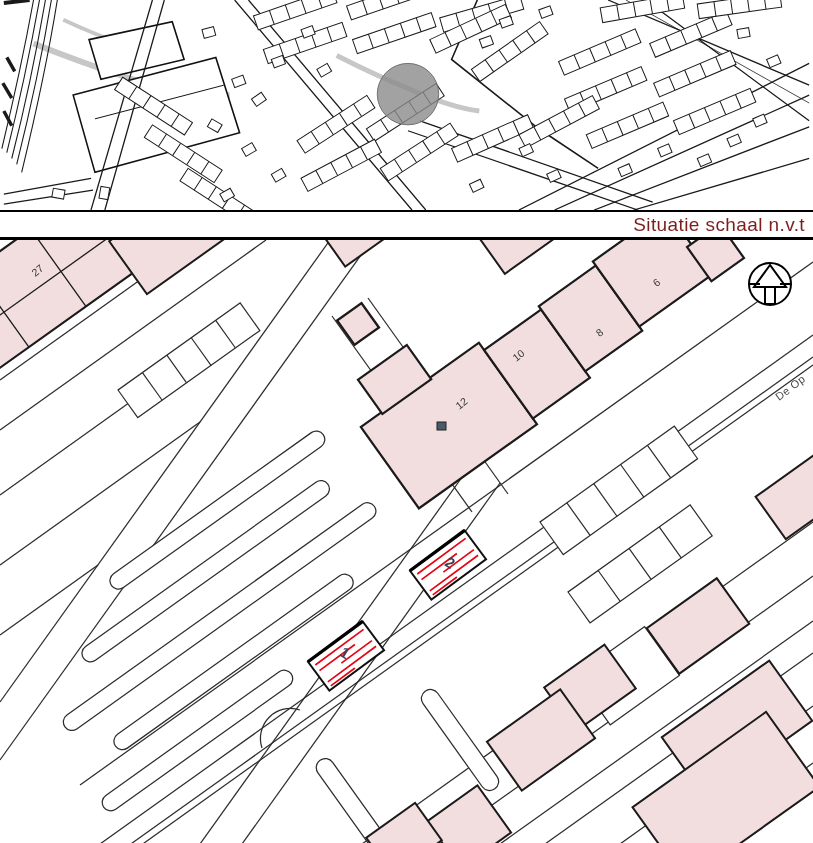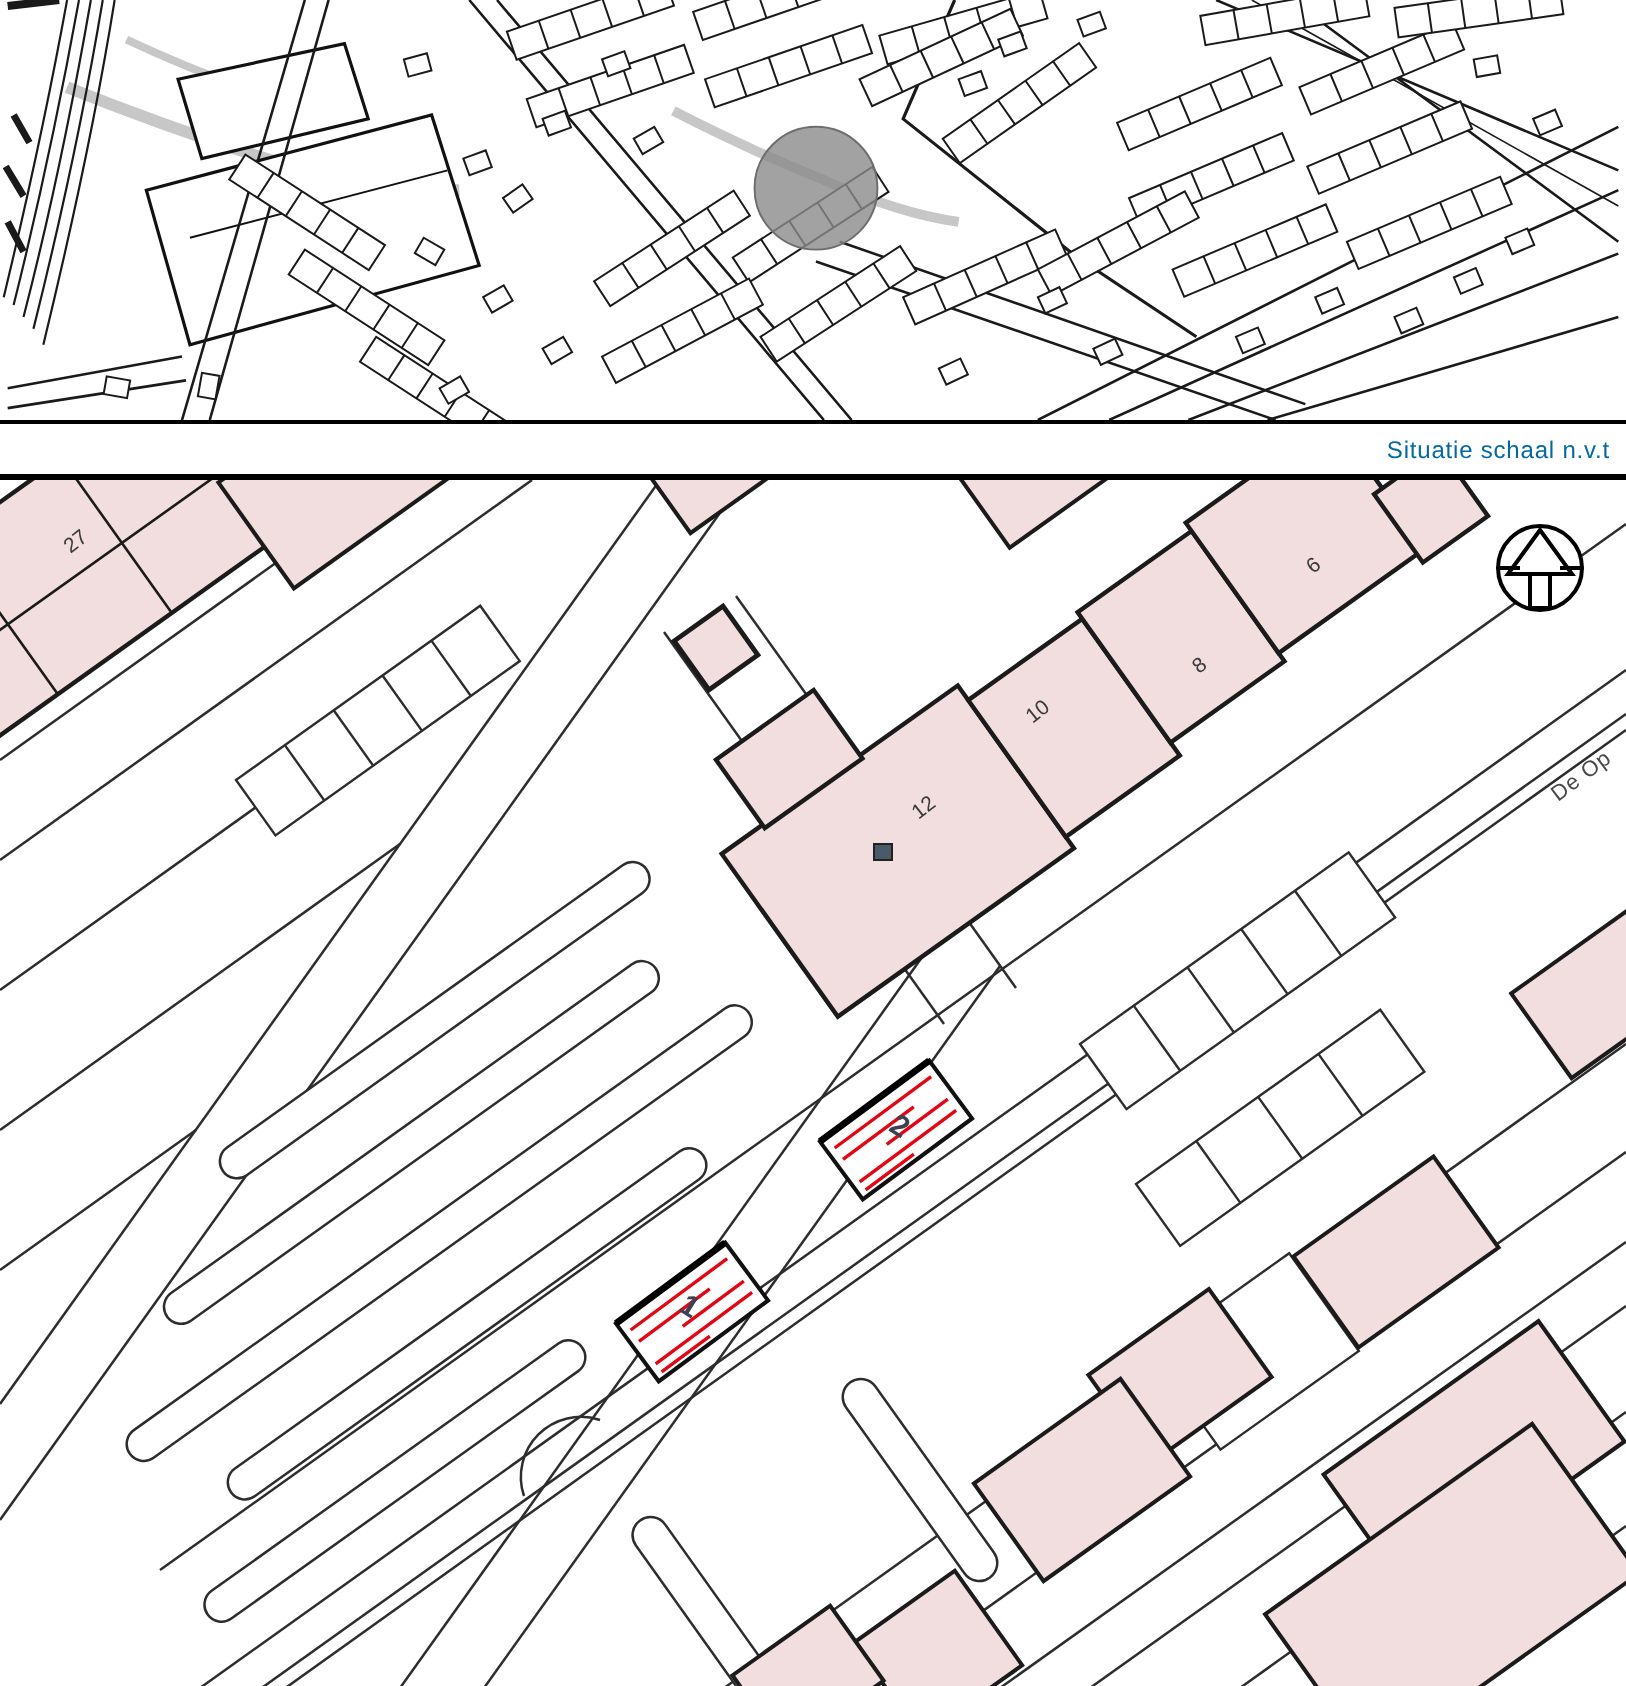--- a/index.html
+++ b/index.html
@@ -1,21 +1,21 @@
 <!DOCTYPE html>
 <html><head>
 <meta charset="utf-8">
 <style>
   html,body{margin:0;padding:0;background:#fff;}
   .frame{position:relative;width:813px;height:843px;overflow:hidden;background:#fff;
          font-family:"Liberation Sans",sans-serif;}
   .map-section{height:210px;border-bottom:2px solid #000;overflow:hidden;}
   .caption-row{height:25px;display:flex;align-items:center;justify-content:flex-end;
                padding-right:8px;box-sizing:border-box;}
-  .caption-row span{font-size:12px;color:#0369a1;letter-spacing:.4px;}
+  .caption-row span{font-size:19px;color:#7f1d1d;letter-spacing:.4px;}
   .plan-section{border-top:3px solid #000;height:603px;overflow:hidden;}
   svg{display:block;}
   text{font-family:"Liberation Sans",sans-serif;}
 </style>
 </head>
 <body>
 
 <div class="frame">
 
   <div class="map-section">

